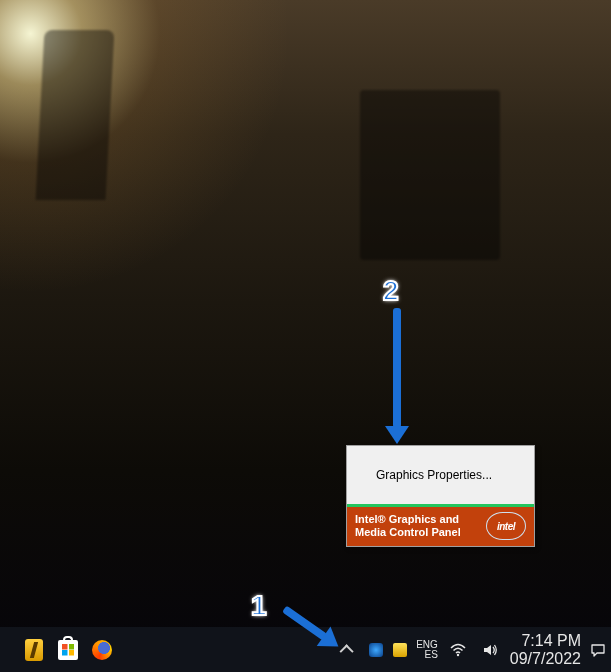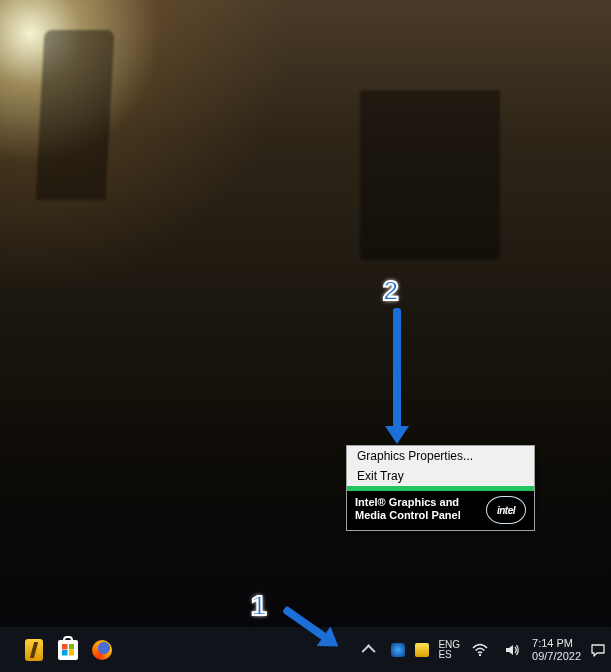--- a/index.html
+++ b/index.html
@@ -25,37 +25,37 @@
     left: 346px;
     top: 445px;
     width: 189px;
     background: #f0f0f0;
     border: 1px solid #a0a0a0;
     box-shadow: 2px 2px 4px rgba(0,0,0,0.35);
     font-size: 12px;
     color: #000;
     z-index: 10;
   }
-  .menu-body { padding: 0; }
+  .menu-body { padding: 19px; }
   .menu-item {
     padding: 3px 18px 3px 10px;
     display: flex;
     justify-content: space-between;
     align-items: center;
     white-space: nowrap;
   }
   .submenu-arrow { font-size: 9px; color: #222; }
   .menu-footer {
-    background: #000000;
+    background: #c2410c;
     color: #fff;
     padding: 5px 8px 6px 8px;
     display: flex;
-    align-items: flex-start;
+    align-items: center;
     justify-content: space-between;
-    border-top: 5px solid #22c55e;
+    border-top: 3px solid #22c55e;
   }
   .menu-footer .ftxt { font-size: 11px; line-height: 1.15; font-weight: 600; max-width: 120px; }
   .intel-logo {
     width: 40px; height: 28px;
     border: 1.5px solid #cfe0ef; border-radius: 50%/60%;
     display: flex; align-items: center; justify-content: center;
     font-size: 10px; font-style: italic; font-weight: 700;
     letter-spacing: -0.5px;
     color: #fff;
   }
@@ -127,26 +127,26 @@
 
   .tb-icon {
     width: 24px; height: 24px;
     display: inline-flex; align-items: center; justify-content: center;
     border-radius: 3px;
   }
 
   .lang {
     display: flex; flex-direction: column;
     font-size: 10px; line-height: 1.0;
-    text-align: left;
+    text-align: right;
   }
   .datetime {
     display: flex; flex-direction: column;
-    font-size: 11px; line-height: 1.1;
-    text-align: left;
+    font-size: 16px; line-height: 1.1;
+    text-align: right;
   }
 
   .chip-yellow { width: 18px; height: 22px; background: linear-gradient(#ffcf3f,#d99a00); border-radius: 3px; position: relative; }
   .chip-yellow::after { content:""; position:absolute; left:7px; top:3px; width:4px; height:16px; background:#5a3a00; transform: skewX(-15deg); }
 
   .ms-store {
     width: 20px; height: 20px;
     background: #fff;
     position: relative;
     border-radius: 2px;
@@ -195,23 +195,20 @@
 <div class="anno-num n2">2</div>
 <div class="arrow a2"></div>
 <div class="anno-num n1">1</div>
 <div class="arrow a1"></div>
 
 <div class="context-menu">
   <div class="menu-body">
     <div class="menu-item">
       <span>Graphics Properties...</span>
     </div>
-    <div class="menu-item">
-      <span>Exit Tray</span>
-    </div>
   </div>
   <div class="menu-footer">
     <div class="ftxt">Intel® Graphics and Media Control Panel</div>
     <div class="intel-logo">
       <span>intel</span>
     </div>
   </div>
 </div>
 
 <div class="taskbar">

